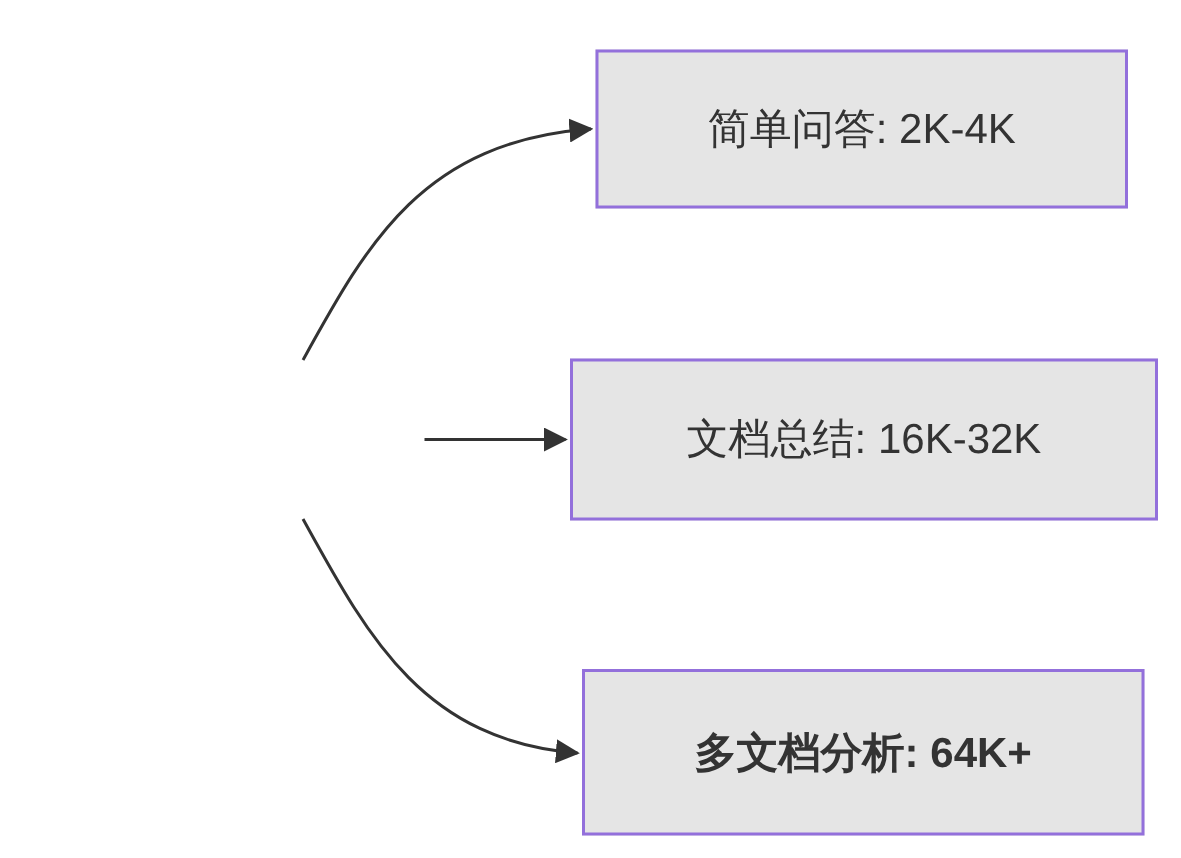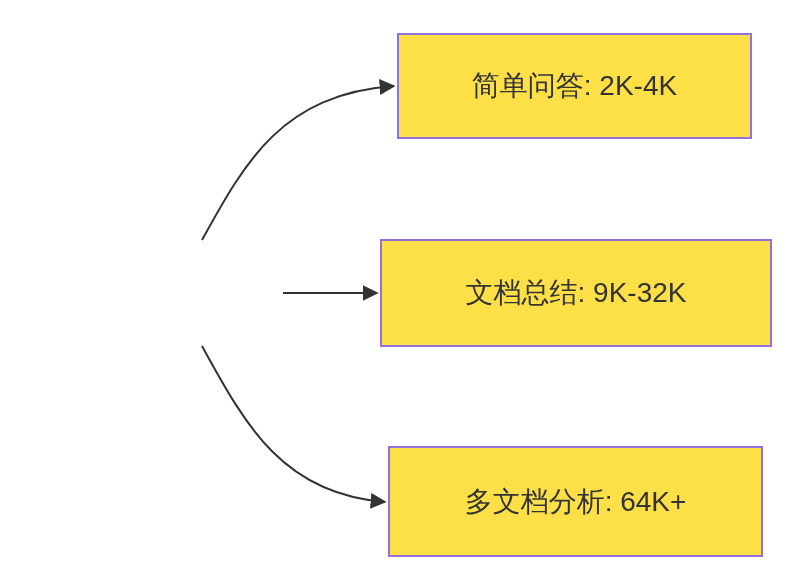--- a/index.html
+++ b/index.html
@@ -22,37 +22,37 @@
     pointer-events: none;
   }
   .edge {
     fill: none;
     stroke: #333333;
     stroke-width: 2px;
   }
   .node {
     position: absolute;
     box-sizing: border-box;
-    background: #fde047;
+    background: #e5e5e5;
     border: 2px solid #9370DB;
     display: flex;
     align-items: center;
     justify-content: center;
     text-align: center;
   }
   .node .label {
     color: #333333;
     font-size: 28px;
     line-height: 1.2;
     white-space: nowrap;
   }
   .node-root   { left: 31px;  top: 240px; width: 250px; height: 106px; }
   .node-top    { left: 397px; top: 33px;  width: 355px; height: 106px; }
   .node-middle { left: 380px; top: 239px; width: 392px; height: 108px; }
-  .node-bottom { left: 388px; top: 446px; width: 375px; height: 111px; }
+  .node-bottom { left: 388px; top: 446px; width: 375px; height: 111px; font-weight: bold; }
 </style>
 </head>
 <body>
 
 <div class="canvas">
 
   <svg class="edges" width="787" height="572" viewBox="0 0 787 572" aria-hidden="true">
     <defs>
       <marker id="arrowhead" viewBox="0 0 10 10" refX="9" refY="5" markerWidth="8" markerHeight="8" orient="auto">
         <path d="M0,0 L10,5 L0,10 z" fill="#333333"></path>
@@ -62,20 +62,20 @@
     <path class="edge" d="M283,293 L377,293" marker-end="url(#arrowhead)"></path>
     <path class="edge" d="M202,346 C245,424 282,494 385,502" marker-end="url(#arrowhead)"></path>
   </svg>
 
 
   <div class="node node-top">
     <span class="label">简单问答: 2K-4K</span>
   </div>
 
   <div class="node node-middle">
-    <span class="label">文档总结: 9K-32K</span>
+    <span class="label">文档总结: 16K-32K</span>
   </div>
 
   <div class="node node-bottom">
     <span class="label">多文档分析: 64K+</span>
   </div>
 
 </div>
 
 </body></html>

